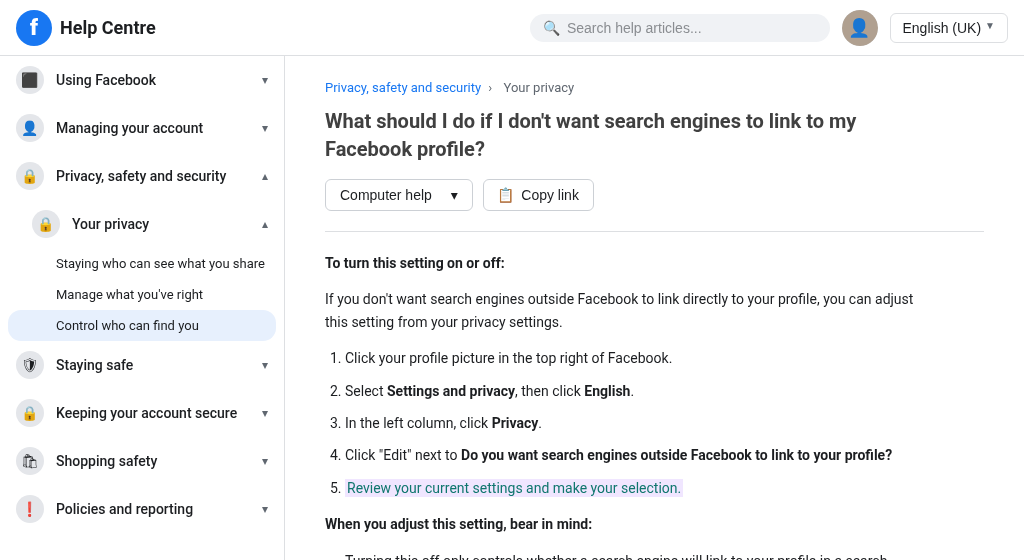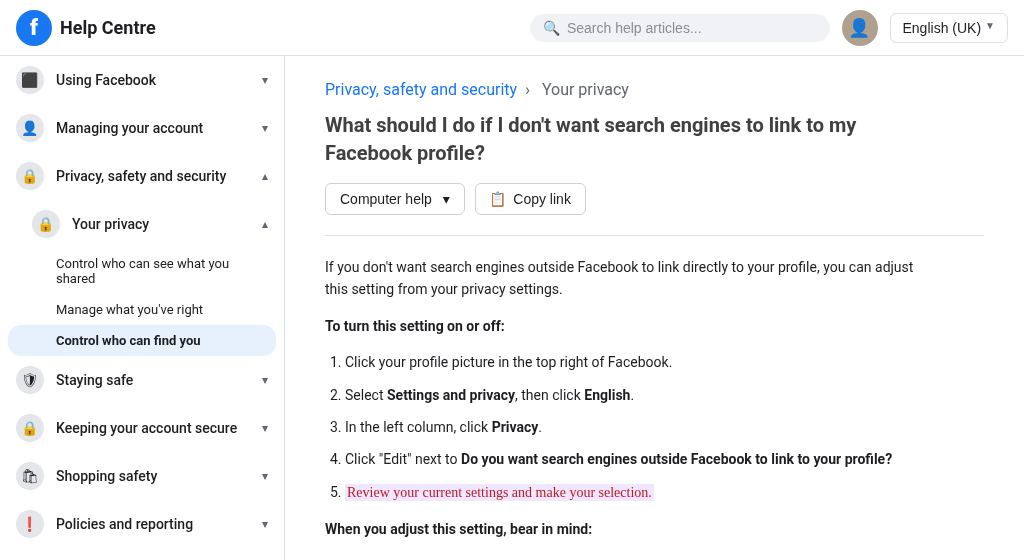--- a/index.html
+++ b/index.html
@@ -21,39 +21,39 @@
     .layout { display: flex; flex: 1; overflow: hidden; }
 
     
     .sidebar { width: 285px; flex-shrink: 0; border-right: 1px solid #dddfe2; overflow-y: auto; background: #fff; }
     .sidebar-item { display: flex; align-items: center; justify-content: space-between; padding: 10px 16px; cursor: pointer; }
     .sidebar-item-left { display: flex; align-items: center; gap: 12px; }
     .sidebar-icon { width: 28px; height: 28px; border-radius: 50%; background: #e4e6ea; display: flex; align-items: center; justify-content: center; font-size: 14px; flex-shrink: 0; }
     .sidebar-label { font-size: 14px; color: #1c1e21; font-weight: 500; }
     .chevron { font-size: 12px; color: #606770; }
     .sub-item { padding: 8px 16px 8px 56px; cursor: pointer; font-size: 13px; color: #1c1e21; }
-    .sub-item.active { background: #e7f0fd; border-radius: 13px; margin: 0 8px; padding: 8px 16px 8px 48px; font-weight: 700; }
+    .sub-item.active { background: #e7f0fd; border-radius: 13px; margin: 0 8px; padding: 8px 16px 8px 48px; font-weight: 400; }
 
     
     .main { flex: 1; overflow-y: auto; padding: 24px 40px; }
-    .breadcrumb { font-size: 16px; color: #606770; margin-bottom: 12px; }
+    .breadcrumb { font-size: 13px; color: #606770; margin-bottom: 12px; }
     .breadcrumb a { color: #1877f2; text-decoration: none; }
     .breadcrumb span { margin: 0 4px; }
     .page-title { font-size: 20px; font-weight: 700; color: #404040; line-height: 1.4; margin-bottom: 16px; max-width: 580px; }
     .action-bar { display: flex; align-items: center; gap: 10px; margin-bottom: 20px; padding-bottom: 20px; border-bottom: 1px solid #dddfe2; }
-    .btn-computer-help { display: flex; align-items: center; gap: 11px; border: 1px solid #ccd0d5; border-radius: 6px; padding: 7px 14px; font-size: 14px; cursor: pointer; background: #fff; color: #1c1e21; }
+    .btn-computer-help { display: flex; align-items: center; gap: 19px; border: 1px solid #ccd0d5; border-radius: 6px; padding: 7px 14px; font-size: 14px; cursor: pointer; background: #fff; color: #1c1e21; }
     .btn-copy-link { display: flex; align-items: center; gap: 6px; border: 1px solid #ccd0d5; border-radius: 6px; padding: 7px 14px; font-size: 14px; cursor: pointer; background: #fff; color: #1c1e21; }
     .content-body { font-size: 14px; line-height: 1.6; color: #1c1e21; max-width: 600px; }
     .content-body p { margin-bottom: 14px; }
     .content-body strong { font-weight: 700; }
     .content-body ol { margin: 8px 0 14px 20px; }
     .content-body ol li { margin-bottom: 10px; }
     .content-body ul { margin: 8px 0 14px 20px; list-style: disc; }
     .content-body ul li { margin-bottom: 10px; }
-    .highlight-link { color: #b91c1c; text-decoration: none; background: #f0e6ff; padding: 1px 2px; font-family: Liberation Serif, serif; }
+    .highlight-link { color: #0f766e; text-decoration: none; background: #f0e6ff; padding: 1px 2px; }
   </style>
 </head>
 <body>
 
 <header class="header">
   <a class="header-logo" href="#">
     <div class="fb-icon">f</div>
     <span>Help Centre</span>
   </a>
   <div class="header-search">
@@ -101,21 +101,21 @@
 
     <div class="sidebar-item" style="padding-left:32px;">
       <div class="sidebar-item-left">
         <div class="sidebar-icon">🔒</div>
         <span class="sidebar-label">Your privacy</span>
       </div>
       <span class="chevron">▴</span>
     </div>
 
     <div class="sub-item">
-      <span>Control who can see what you shared</span>
+      <span>Staying who can see what you share</span>
     </div>
     <div class="sub-item">
       <span>Manage what you've right</span>
     </div>
     <div class="sub-item active">
       <span>Control who can find you</span>
     </div>
 
     <div class="sidebar-item">
       <div class="sidebar-item-left">
@@ -164,23 +164,23 @@
         <span>Computer help</span>
         <span>▾</span>
       </button>
       <button class="btn-copy-link">
         <span>📋</span>
         <span>Copy link</span>
       </button>
     </div>
 
     <div class="content-body">
+      <p><strong>To turn this setting on or off:</strong></p>
+
       <p>If you don't want search engines outside Facebook to link directly to your profile, you can adjust this setting from your privacy settings.</p>
-
-      <p><strong>To turn this setting on or off:</strong></p>
 
       <ol>
         <li>Click your profile picture in the top right of Facebook.</li>
         <li>Select <strong>Settings and privacy</strong>, then click <strong>English</strong>.</li>
         <li>In the left column, click <strong>Privacy</strong>.</li>
         <li>Click "Edit" next to <strong>Do you want search engines outside Facebook to link to your profile?</strong></li>
         <li><a class="highlight-link" href="#">Review your current settings and make your selection.</a></li>
       </ol>
 
       <p><strong>When you adjust this setting, bear in mind:</strong></p>

